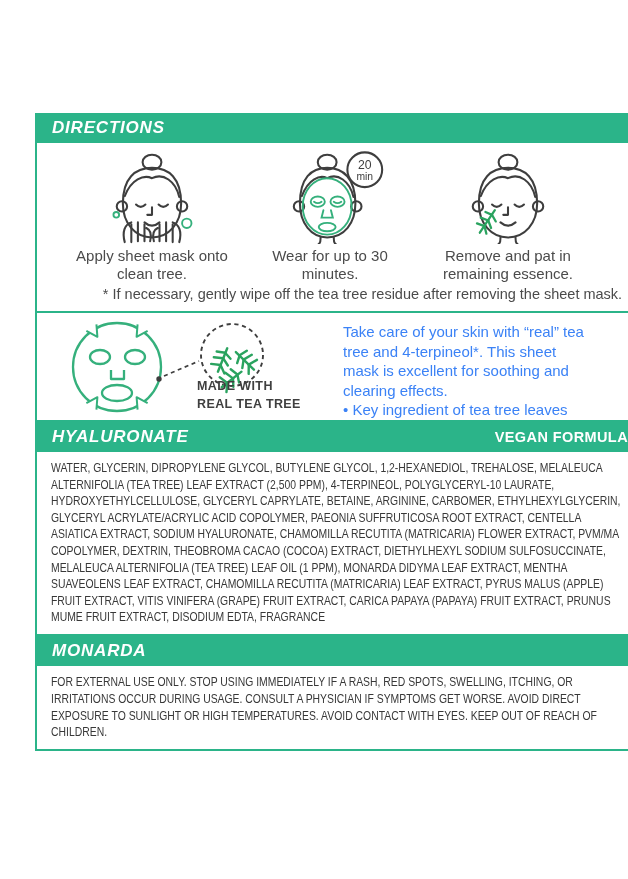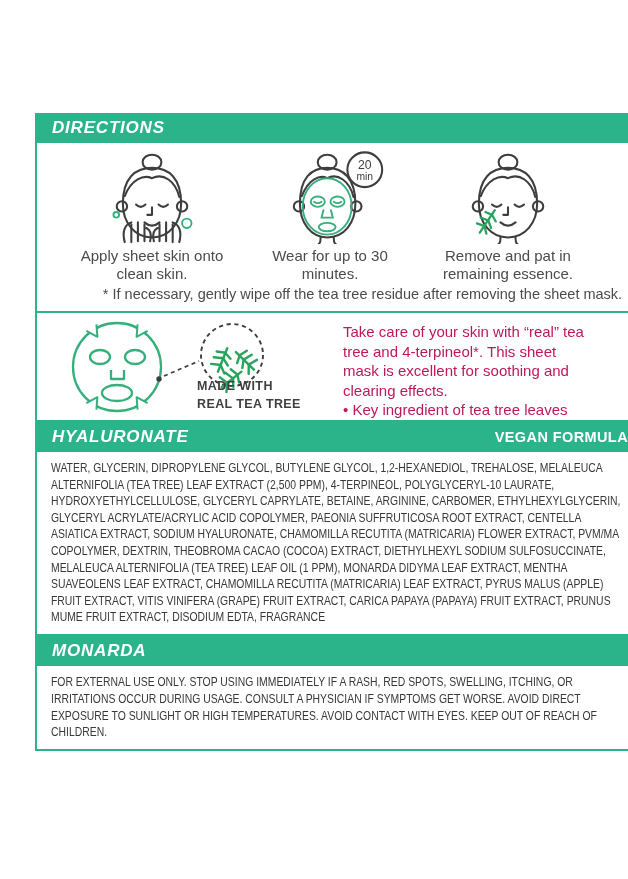--- a/index.html
+++ b/index.html
@@ -14,21 +14,21 @@
   .box-directions{height:170px;}
   .steps{display:flex;padding:7px 2px 0 26px;}
   .step{width:178px;display:flex;flex-direction:column;align-items:center;}
   .step svg{height:94px;display:block;}
   .caption{font-size:15px;line-height:1.22;text-align:center;color:#4b4b4b;margin-top:3px;max-width:170px;}
   .footnote{position:absolute;left:0;right:0;bottom:9px;text-align:center;font-size:14.5px;color:#4b4b4b;padding-left:45px;}
   .box-about{height:109px;}
   .about-ill{position:absolute;left:18px;top:3px;}
   .mask-caption{position:absolute;left:160px;top:64px;font-size:12.5px;font-weight:600;
                 letter-spacing:.4px;line-height:1.45;color:#3f3f3f;white-space:pre-line;}
-  .about-text{position:absolute;left:306px;top:9px;width:242px;font-size:15px;line-height:1.3;color:#be185d;}
+  .about-text{position:absolute;left:306px;top:9px;width:242px;font-size:15px;line-height:1.3;color:#3b82f6;}
   .about-bullet{}
   .box-ingredients{min-height:183px;padding:8px 14px 8px 14px;}
   .condensed{display:block;width:125%;transform:scaleX(0.8);transform-origin:0 0;}
   .ing-text{font-size:13px;line-height:16.6px;color:#383838;}
   .box-caution{min-height:78px;padding:8px 14px;}
   .caution-text{font-size:13px;line-height:16.8px;color:#383838;}
 </style>
 </head>
 <body>
 
@@ -54,21 +54,21 @@
               <path d="M58,61 v8 h-5"></path>
               <path d="M50,77 q8,7 16,0"></path>
               <path d="M29,98 C26,87 29,79 36,77 M36,98 V79 M43,97 V77 M50,97 V79 M56,97 C58,90 56,85 52,83"></path>
               <path d="M87,98 C90,87 87,79 80,77 M80,98 V79 M73,97 V77 M66,97 V79 M60,97 C58,90 60,85 64,83"></path>
             </g>
             <g fill="none" stroke="#35b07c" stroke-width="2">
               <circle cx="20" cy="69" r="3"></circle>
                 <circle cx="95" cy="78" r="5"></circle>
             </g>
           </svg>
-          <div class="caption">Apply sheet skin onto clean skin.</div>
+          <div class="caption">Apply sheet mask onto clean tree.</div>
         </div>
 
         <div class="step">
           <svg viewBox="0 0 116 100" width="112">
             <g fill="none" stroke="#3e3e3e" stroke-width="2.2" stroke-linecap="round" stroke-linejoin="round">
               <ellipse cx="55" cy="13" rx="10" ry="8"></ellipse>
               <circle cx="25" cy="60" r="5.5"></circle>
                 <circle cx="86" cy="60" r="5.5"></circle>
               <path d="M26,57 C26,30 38,19 55,19 C72,19 85,30 85,57 C85,78 73,93 55,93 C38,93 26,78 26,57 Z"></path>
               <path d="M28,49 C35,31 47,26 55,30 C66,24 79,33 83,50"></path>

